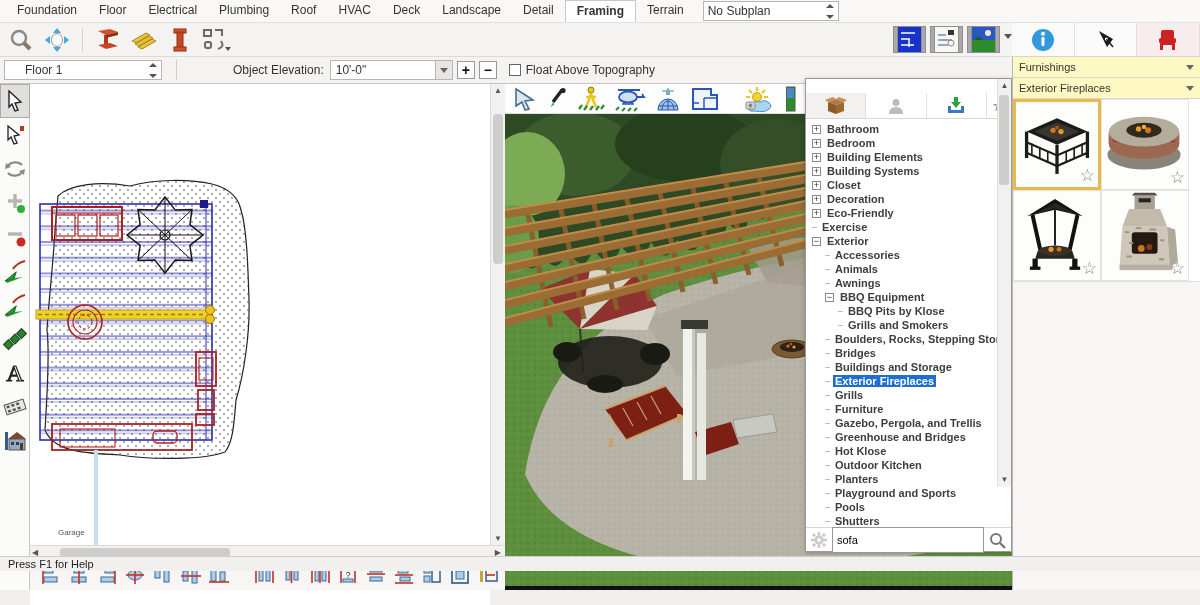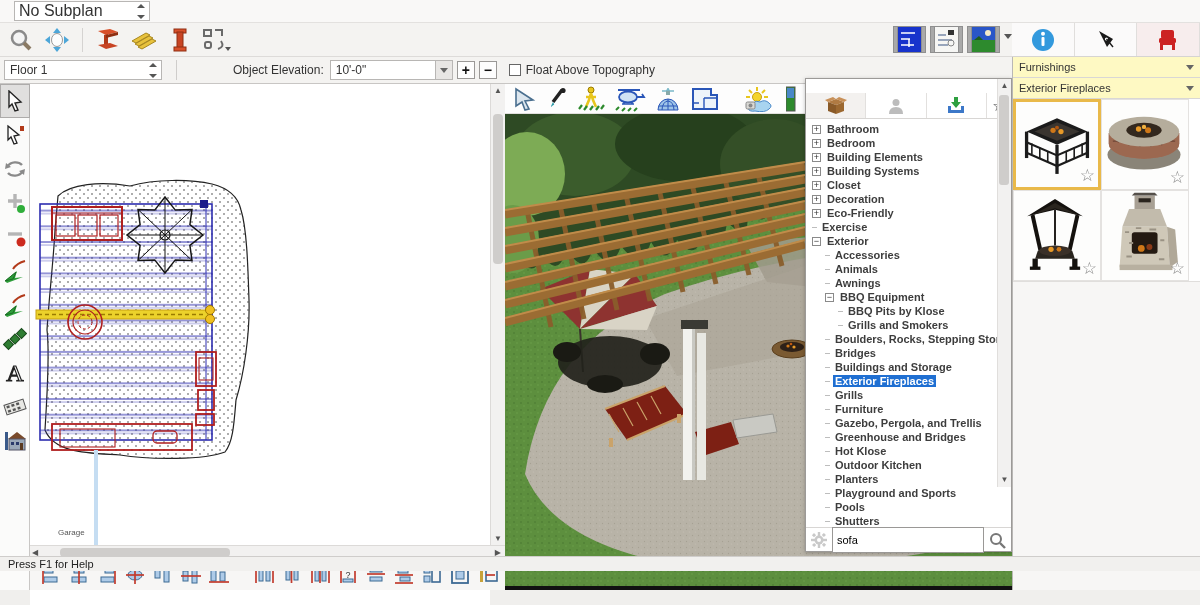--- a/index.html
+++ b/index.html
@@ -8,21 +8,21 @@
          font-size:12px; color:#333; }
   .abs { position:absolute; }
 
   
   #menubar { left:0; top:0; width:1200px; height:23px; background:#f9f8f7;
              border-bottom:1px solid #e3e1df; display:flex; align-items:stretch; padding-left:6px; }
   .menu-item { padding:3px 11px 2px; font-size:12px; color:#333; cursor:default; }
   .menu-item.active { background:#fff; border:1px solid #c9c7c5; border-bottom:none; font-weight:bold; }
   #subplan { margin:1px 0 1px 8px; width:136px; height:20px; background:#fff;
              border:1px solid #b8b6b4; display:flex; align-items:center; padding:0 4px;
-             font-size:16px; position:relative; }
+             font-size:12px; position:relative; }
   .spinner { position:absolute; right:3px; top:2px; width:9px; height:15px; display:flex;
              flex-direction:column; justify-content:space-between; }
   .tri-u { width:0; height:0; border-left:4px solid transparent; border-right:4px solid transparent;
            border-bottom:5px solid #555; }
   .tri-d { width:0; height:0; border-left:4px solid transparent; border-right:4px solid transparent;
            border-top:5px solid #555; }
 
   
   #toolbar { left:0; top:23px; width:1012px; height:34px; background:#f4f3f1;
              border-bottom:1px solid #dddbd9; display:flex; align-items:center; padding-left:6px; gap:6px; }
@@ -37,21 +37,21 @@
   
   #right-buttons { left:1012px; top:23px; width:188px; height:34px; display:flex;
                    background:#fbfafa; border-bottom:1px solid #d6d4d2; }
   .rbtn { flex:1; border-right:1px solid #e0dedc; display:flex; align-items:center; justify-content:center; }
   .rbtn.active { background:#f7eded; }
 
   
   #floorbar { left:0; top:57px; width:1012px; height:27px; background:#f4f3f1;
               border-bottom:1px solid #c8c6c4; display:flex; align-items:center; padding-left:4px; }
   #floor-select { width:158px; height:20px; background:#fff; border:1px solid #b8b6b4;
-                  position:relative; padding:2px 5px; font-size:12px; }
+                  position:relative; padding:2px 20px; font-size:12px; }
   .fb-sep { width:1px; height:20px; background:#cfcdcb; margin:0 10px 0 14px; }
   #elev-label { margin:0 6px 0 46px; font-size:12px; }
   #elev-combo { width:106px; height:20px; background:#fff; border:1px solid #b8b6b4;
                 position:relative; padding:2px 5px; font-size:12px; }
   #elev-drop { width:17px; height:20px; border:1px solid #b8b6b4; border-left:none; background:#e8e6e4;
                display:flex; align-items:center; justify-content:center; }
   .pm-btn { width:18px; height:18px; border:1px solid #9a9896; background:#fdfdfd; margin-left:4px;
             display:flex; align-items:center; justify-content:center; font-weight:bold; font-size:14px; color:#111; }
   #float-check { width:12px; height:12px; border:1px solid #666; background:#fff; margin:0 5px 0 12px; }
   #float-label { font-size:12px; }
@@ -123,20 +123,33 @@
                border-top:1px solid #cfcdcb; font-size:11px; color:#222; padding:1px 0 0 8px; }
 
   svg { display:block; }
 </style>
 </head>
 <body>
 
 <div id="app">
 
   <div id="menubar" class="abs">
+    <div id="menu-items" style="display:flex;">
+        <div class="menu-item">Foundation</div>
+        <div class="menu-item">Floor</div>
+        <div class="menu-item">Electrical</div>
+        <div class="menu-item">Plumbing</div>
+        <div class="menu-item">Roof</div>
+        <div class="menu-item">HVAC</div>
+        <div class="menu-item">Deck</div>
+        <div class="menu-item">Landscape</div>
+        <div class="menu-item">Detail</div>
+        <div class="menu-item active">Framing</div>
+        <div class="menu-item">Terrain</div>
+      </div>
     <div id="subplan">
       <span>No Subplan</span>
       <span class="spinner">
           <span class="tri-u" style="border-bottom-width:4px;"></span>
           <span class="tri-d" style="border-top-width:4px;"></span>
         </span>
     </div>
   </div>
 
   <div id="toolbar" class="abs">

